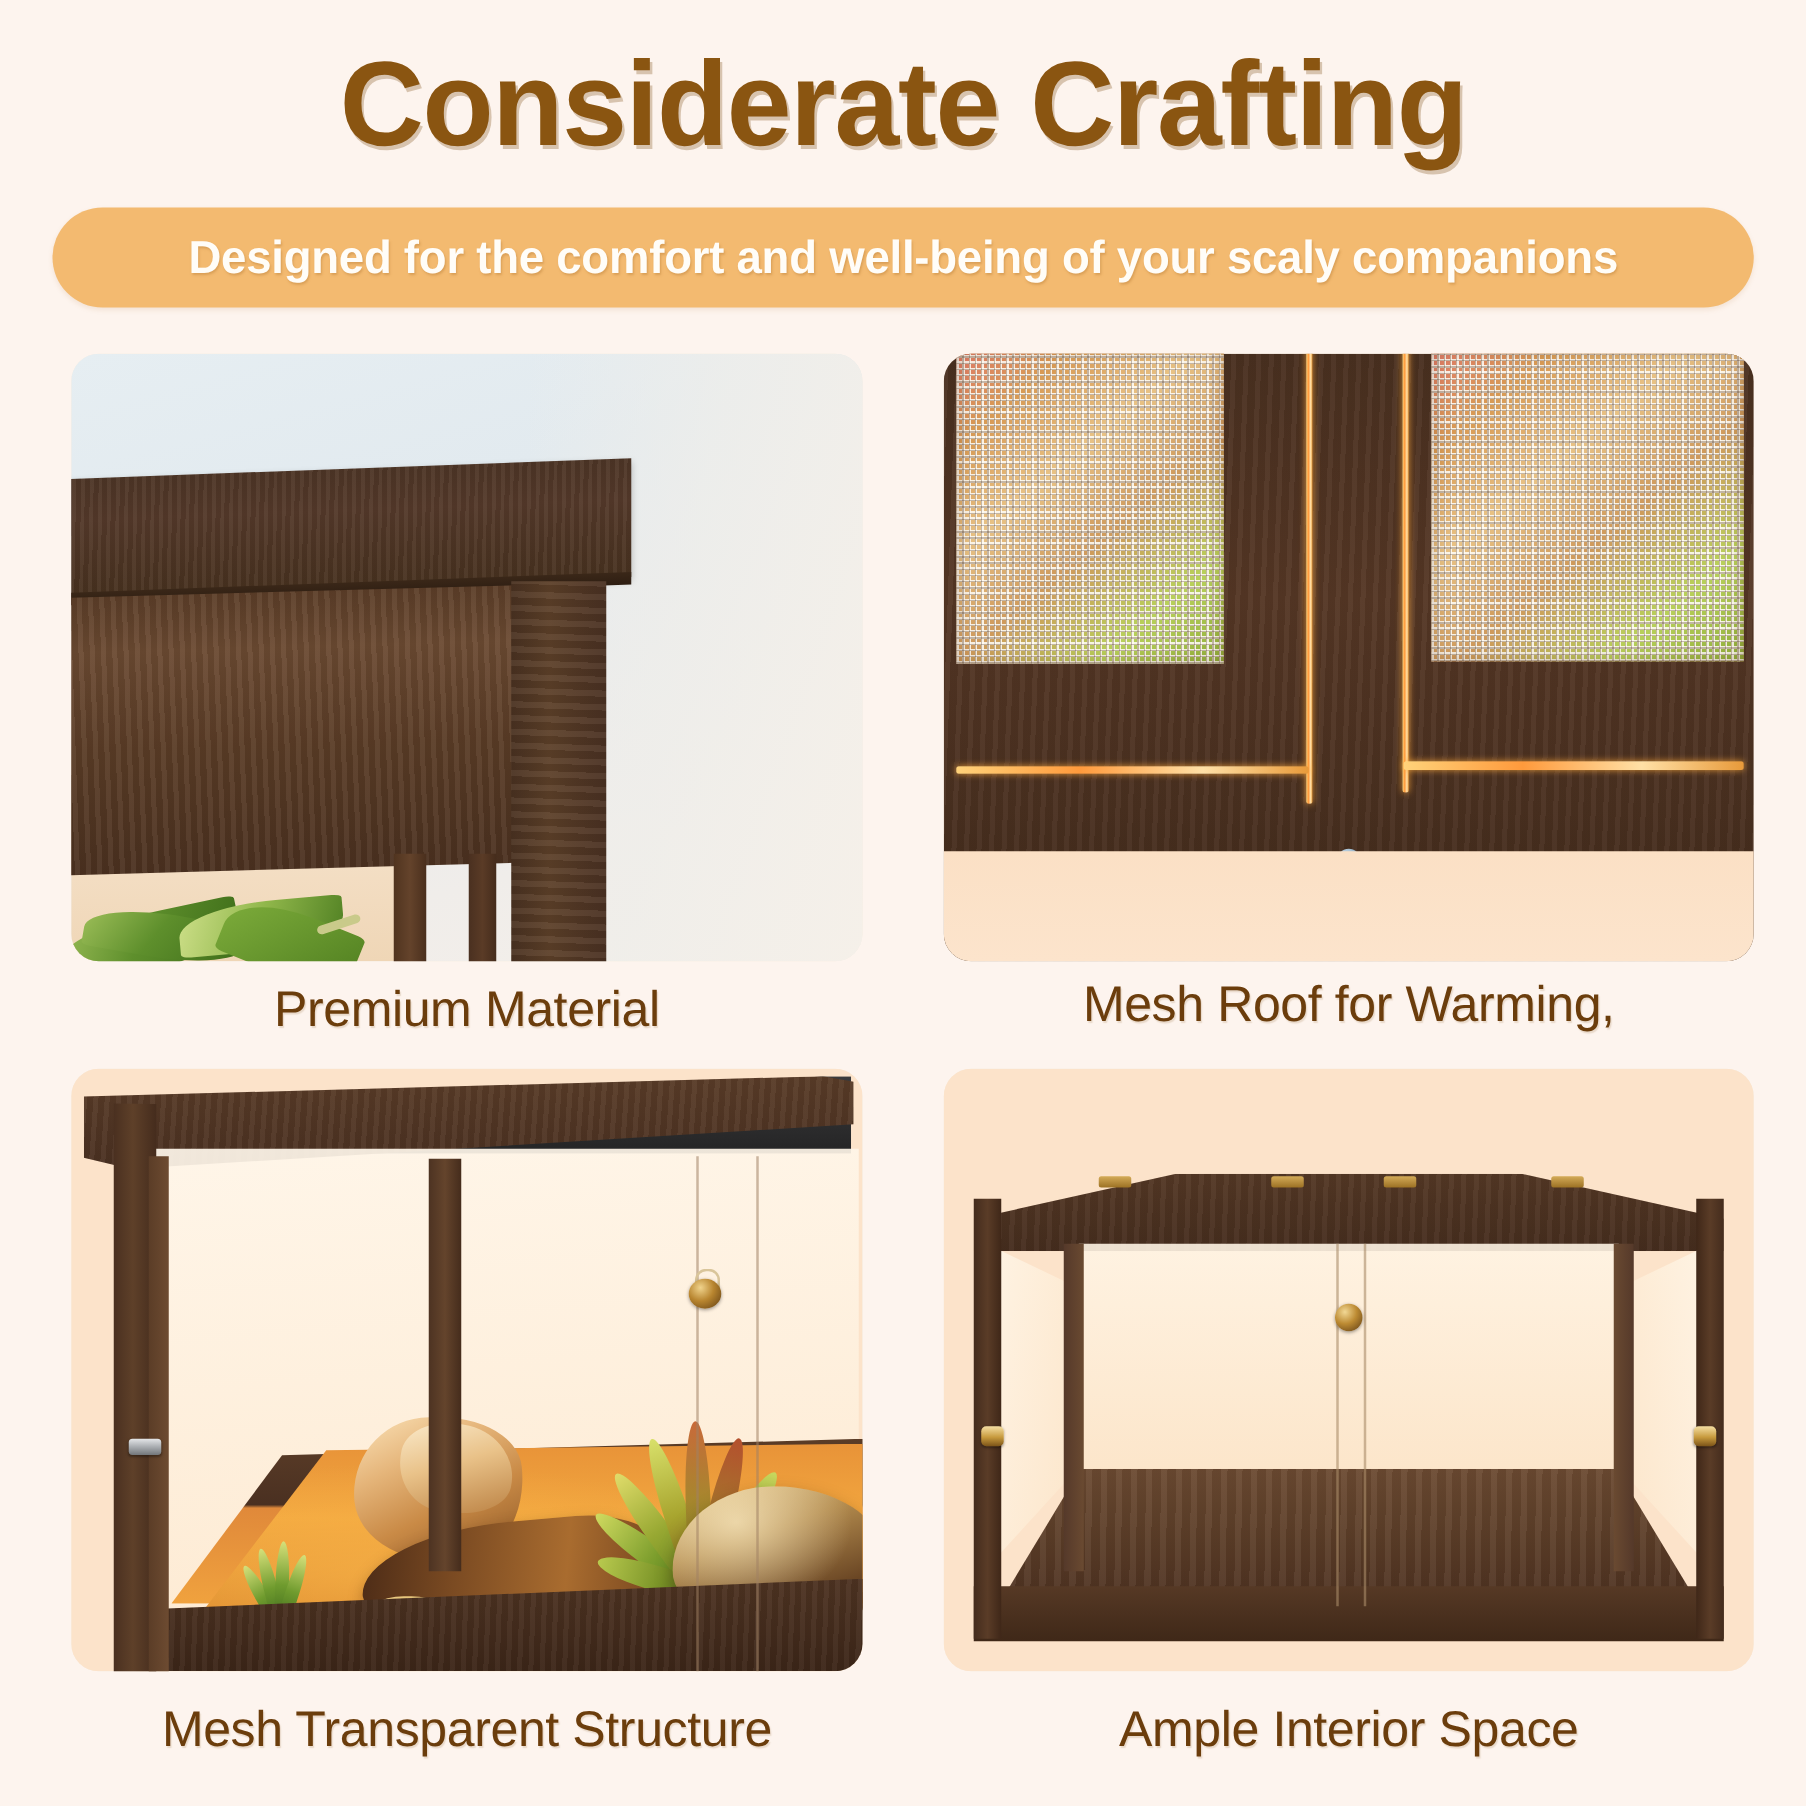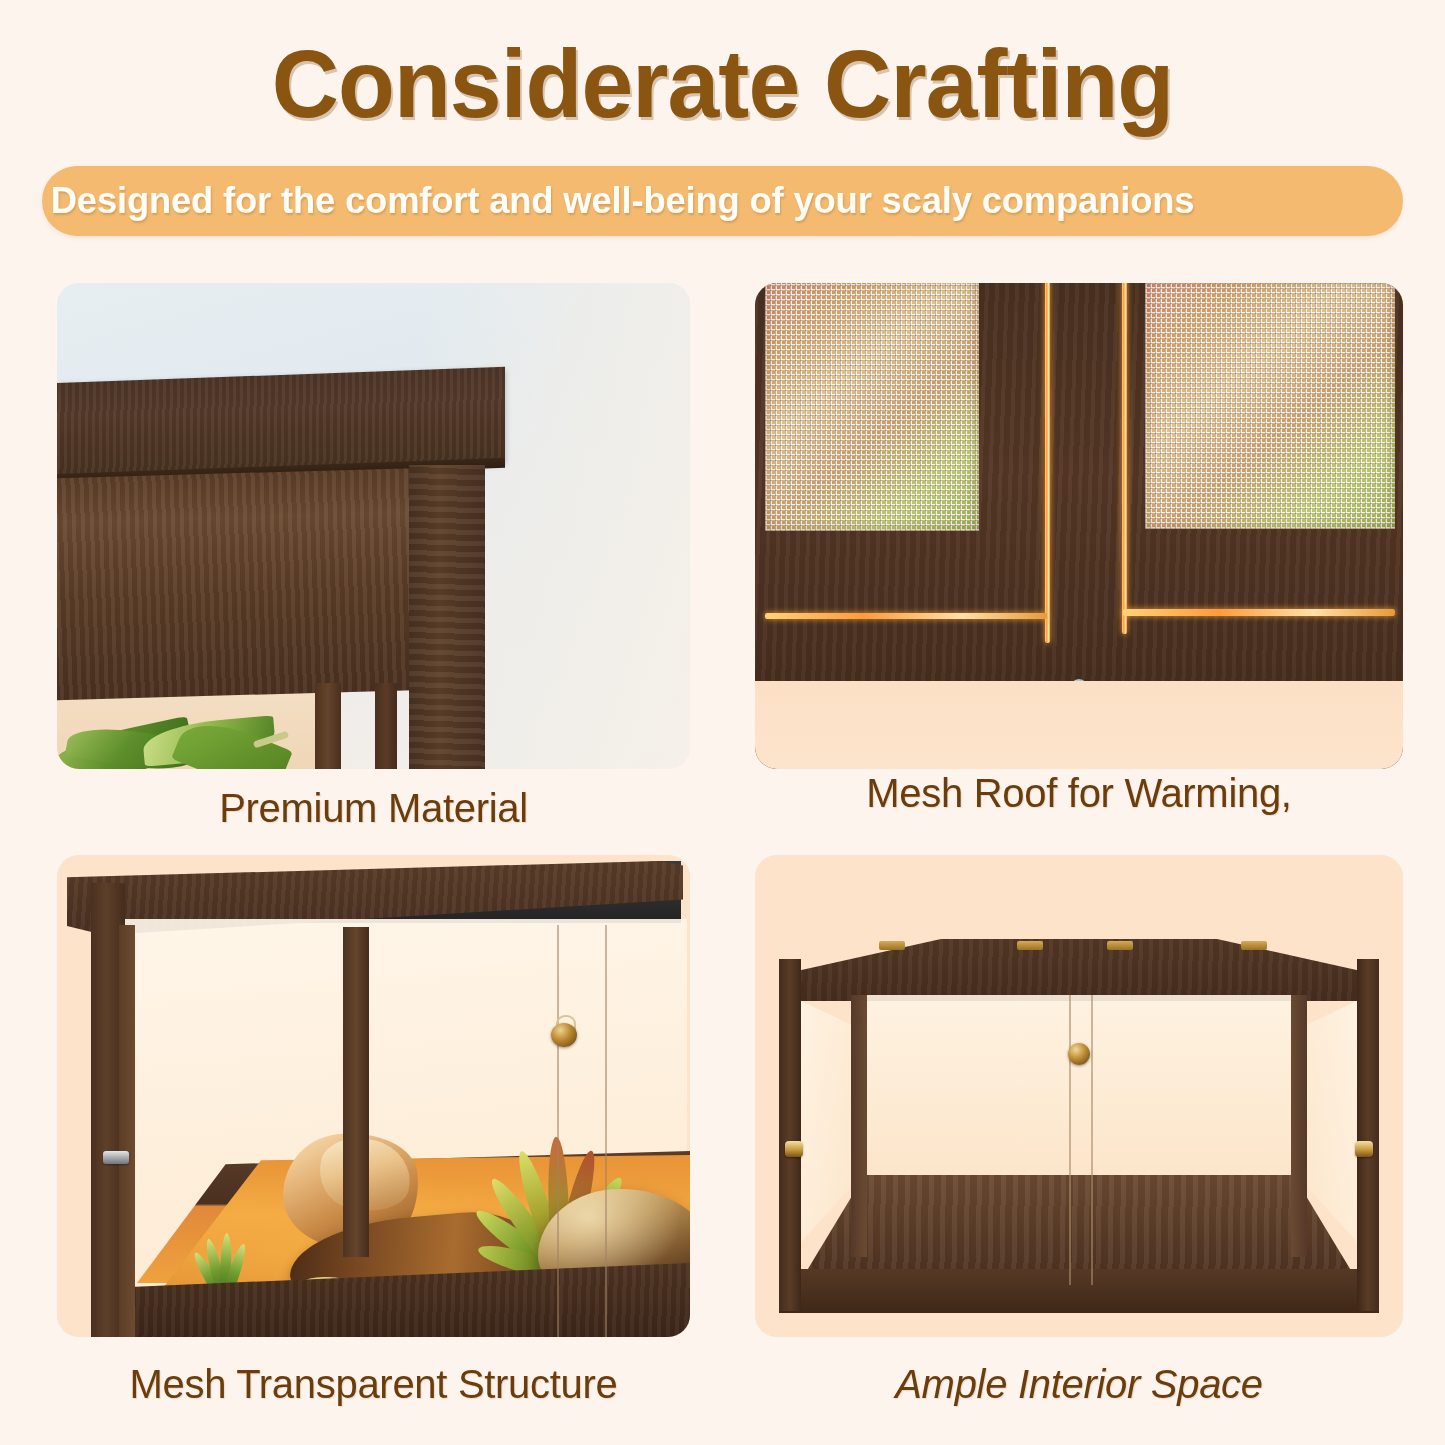--- a/index.html
+++ b/index.html
@@ -38,27 +38,27 @@
     text-shadow: 2px 3px 0 rgba(120,70,10,0.28);
     transform: scaleX(0.97);
     white-space: nowrap;
   }
 
   .subtitle-pill {
     position: absolute;
     top: 166px;
     left: 42px;
     width: 1361px;
-    height: 70px;
+    height: 80px;
     box-sizing: border-box;
     background: #f3ba70;
     border-radius: 42px;
     display: flex;
     align-items: center;
-    justify-content: flex-start;
+    justify-content: center;
     box-shadow: 0 2px 4px rgba(180,130,70,0.15);
   }
   .subtitle-text {
     font-family: "Liberation Sans", sans-serif;
     font-weight: bold;
     font-size: 37px;
     line-height: 44px;
     color: #fffdf8;
     text-shadow: 1px 2px 2px rgba(170,110,40,0.35);
     letter-spacing: -0.2px;
@@ -99,21 +99,21 @@
     text-align: center;
     font-family: "Liberation Sans", sans-serif;
     font-weight: normal;
     font-size: 40px;
     line-height: 46px;
     color: #6b3d0c;
     letter-spacing: -0.3px;
     text-shadow: 1px 1px 1px rgba(140,95,40,0.18);
   }
   .cap-1 { top: 502px; }
-  .cap-2 { top: 487px; }
+  .cap-2 { top: 498px; }
   .cap-3 { top: 1078px; }
   .cap-4 { top: 1078px; }
 
   
   .p1-wall {
     position: absolute; inset: 0;
     background:
       linear-gradient(165deg, #e6eef2 0%, #e2eaef 28%, #e9ebec 55%, #f0edea 78%, #f4efe9 100%);
   }
   .p1-wall-right {
@@ -551,16 +551,16 @@
         <div class="p4-rightpost"></div>
         <div class="p4-innerleft"></div>
         <div class="p4-innerright"></div>
         <div class="p4-doorline" style="left:314px;"></div>
         <div class="p4-doorline" style="left:336px;"></div>
         <div class="p4-lock"></div>
         <div class="p4-knob p4-knob-l"></div>
         <div class="p4-knob p4-knob-r"></div>
       </div>
     </div>
-    <div class="caption cap-4" style="left:755px; width:648px;font-style:italic;">Ample Interior Space</div>
+    <div class="caption cap-4" style="left:755px; width:648px;">Ample Interior Space</div>
 
   </div>
 </div>
 
 </body></html>

